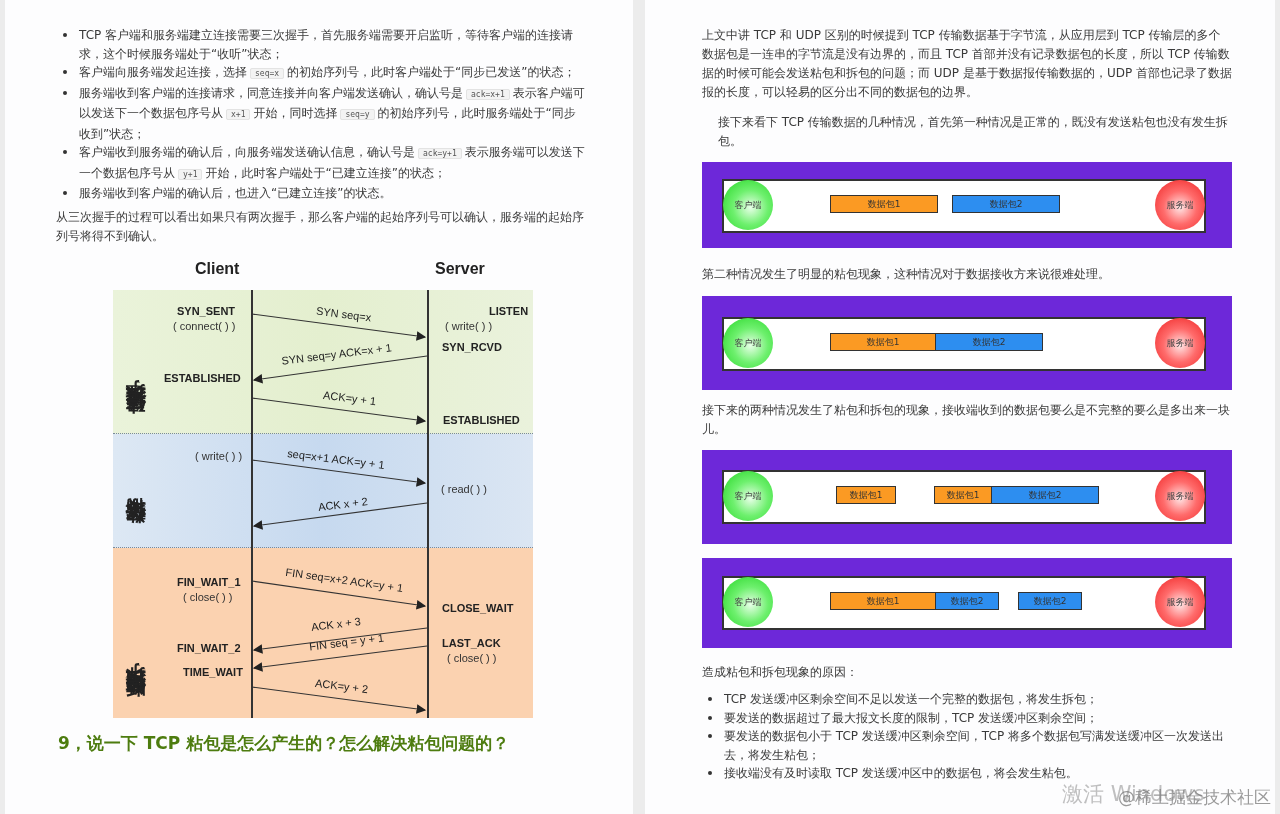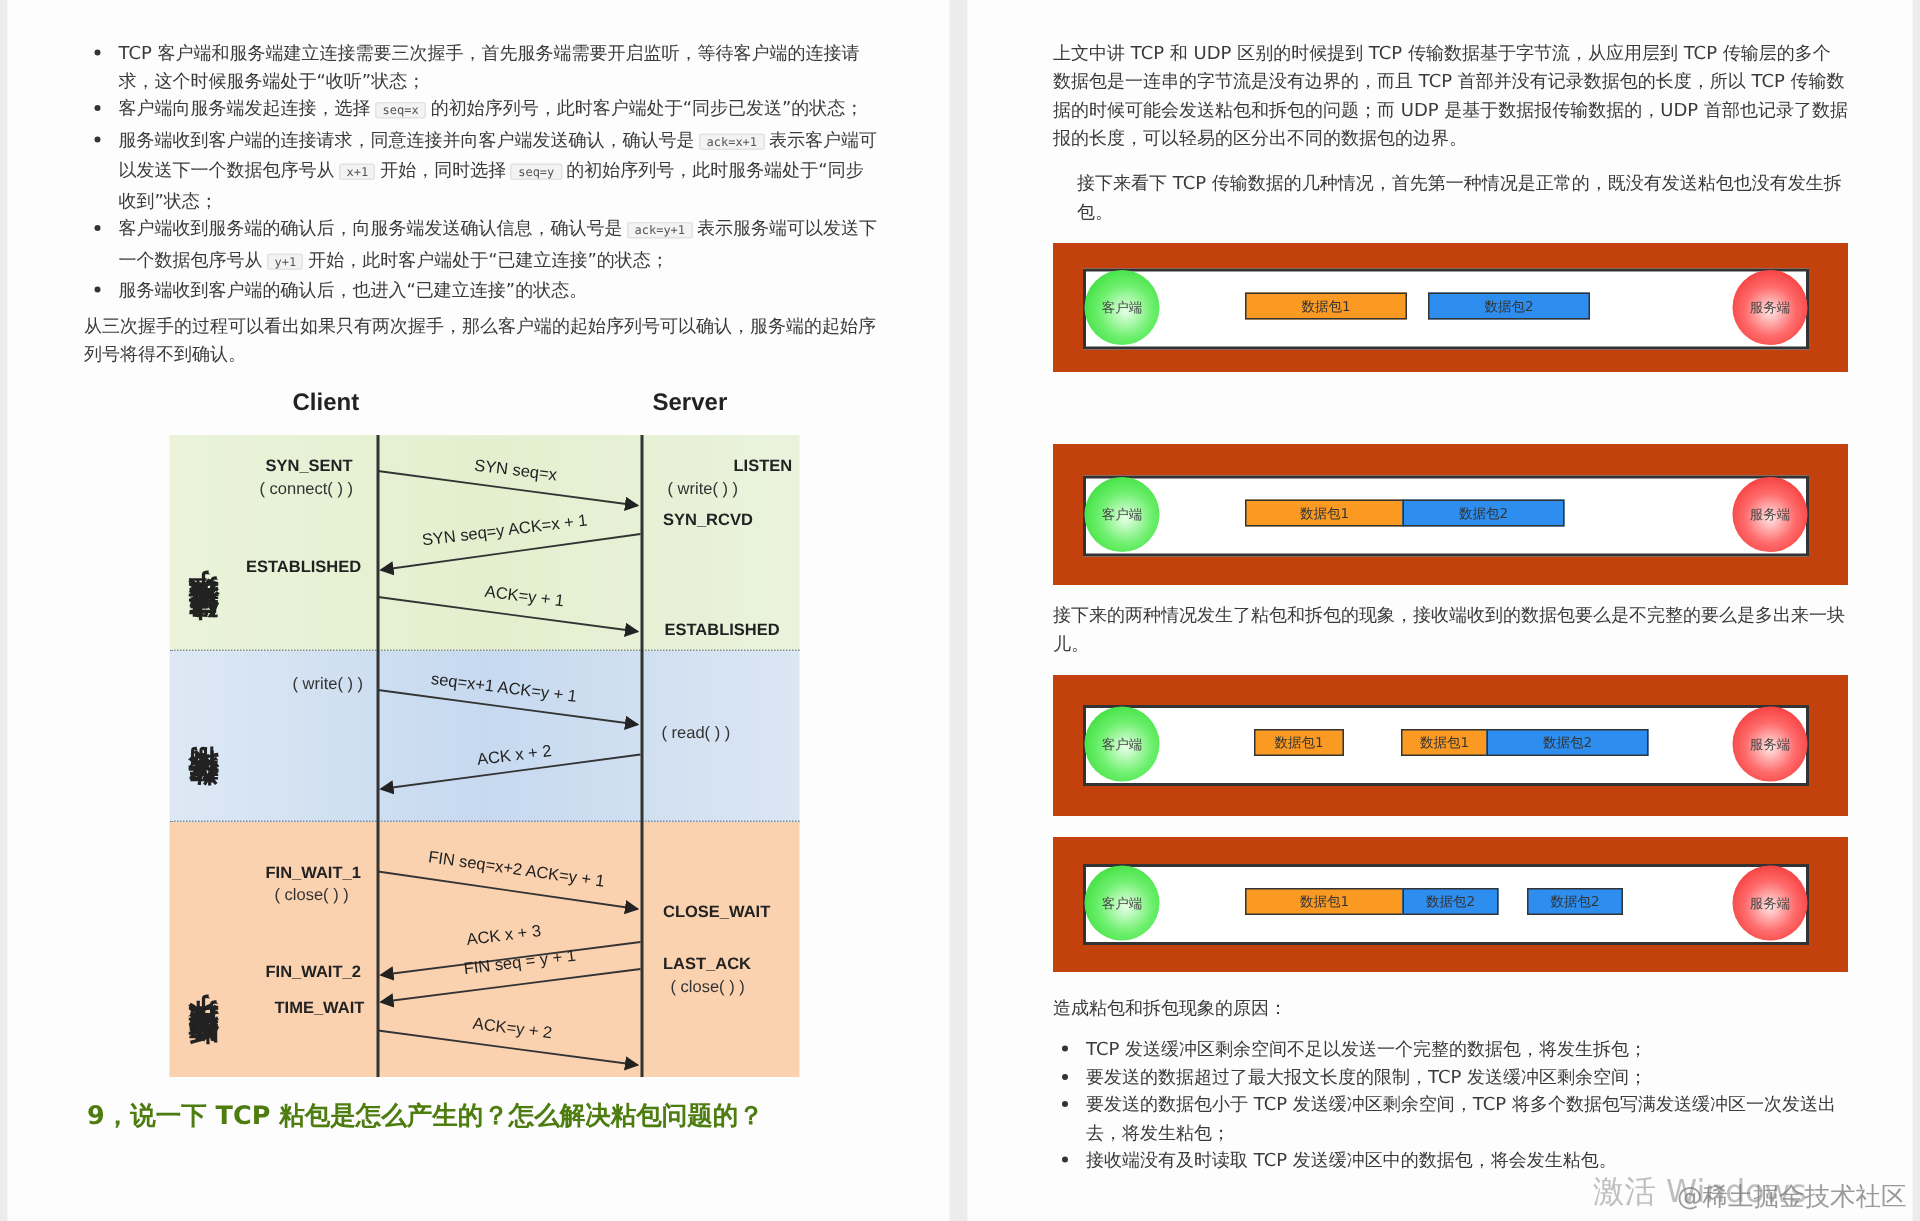--- a/index.html
+++ b/index.html
@@ -22,21 +22,21 @@
   .band-transfer { top:176px; height:113px; background:linear-gradient(90deg,#dde8f4,#c6d9ef 50%,#dbe6f3); border-bottom:1.5px dotted #7a8a9a; }
   .band-teardown { top:290px; height:170px; background:#fbd2b0; }
   .vline { position:absolute; top:32px; width:1.5px; height:428px; background:#333; }
   .band-label { position:absolute; font-size:20px; font-weight:bold; color:#222; writing-mode:vertical-rl; transform:rotate(180deg); letter-spacing:2px; font-family:"DejaVu Sans", sans-serif; }
   .st { position:absolute; font-size:11px; font-weight:bold; color:#222; font-family:"Liberation Sans", sans-serif; white-space:nowrap; }
   .call { position:absolute; font-size:11px; color:#333; font-family:"Liberation Sans", sans-serif; white-space:nowrap; }
   .msg { position:absolute; font-size:11px; color:#222; font-family:"Liberation Sans", sans-serif; white-space:nowrap; }
   svg.arrows { position:absolute; left:0; top:0; }
   .heading { font-size:17px; font-weight:bold; color:#4d7c0f; }
   
-  .fig-panel { position:absolute; left:57px; width:530px; background:#c2410c;text-decoration:underline; }
+  .fig-panel { position:absolute; left:57px; width:530px; background:#6d28d9;text-decoration:underline; }
   .fig-box { position:absolute; left:20px; width:480px; height:50px; border:2px solid #333; background:#fff; }
   .ball { position:absolute; width:50px; height:50px; border-radius:50%; top:-1px; font-size:9px; color:#444; display:flex; align-items:center; justify-content:center; }
   .ball.green { left:-1px; background:radial-gradient(circle at 55% 55%, #e8ffe8 0%, #6ef06e 45%, #22d522 100%); }
   .ball.red { right:-1px; background:radial-gradient(circle at 50% 55%, #ffe6e6 0%, #ff6b6b 45%, #ee2020 100%); }
   .pkt { position:absolute; top:14px; height:18px; border:1.5px solid #333; font-size:9px; display:flex; align-items:center; justify-content:center; color:#333; box-sizing:border-box; }
   .pkt.orange { background:#fb9a23; }
   .pkt.blue { background:#2d8ef0; }
   .watermark { position:absolute; font-size:21px; color:rgba(150,150,150,0.6); white-space:nowrap; }
   .watermark2 { position:absolute; font-size:17px; color:rgba(120,120,120,0.75); white-space:nowrap; }
 </style>
@@ -126,20 +126,21 @@
 
   <div class="fig-panel" style="top:162px; height:86px;">
     <div class="fig-box" style="top:17px;">
       <div class="ball green">客户端</div>
       <div class="pkt orange" style="left:106px; width:108px;">数据包1</div>
       <div class="pkt blue" style="left:228px; width:108px;">数据包2</div>
       <div class="ball red">服务端</div>
     </div>
   </div>
 
+  <div class="abs txt" style="left:57px; top:265px; width:530px;">第二种情况发生了明显的粘包现象，这种情况对于数据接收方来说很难处理。</div>
 
   <div class="fig-panel" style="top:296px; height:94px;">
     <div class="fig-box" style="top:21px;">
       <div class="ball green">客户端</div>
       <div class="pkt orange" style="left:106px; width:106px;">数据包1</div>
       <div class="pkt blue" style="left:211px; width:108px;">数据包2</div>
       <div class="ball red">服务端</div>
     </div>
   </div>
 

